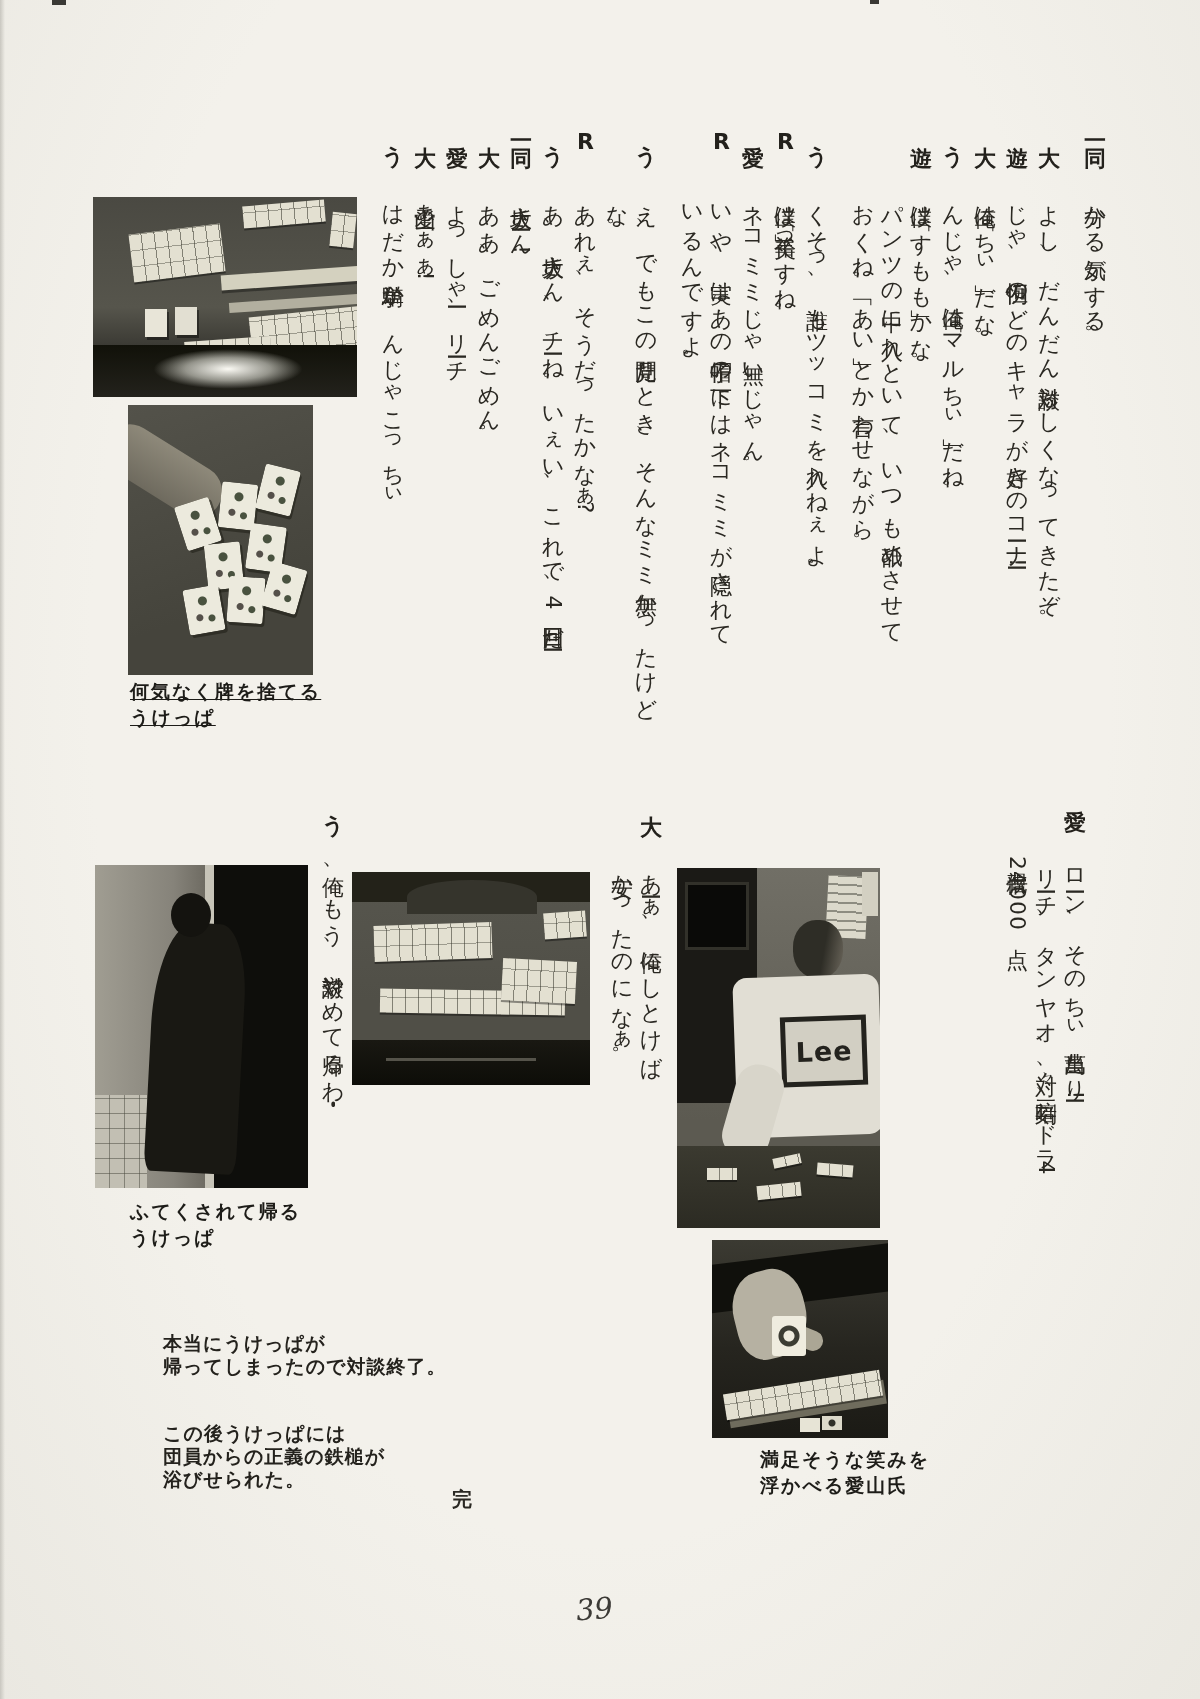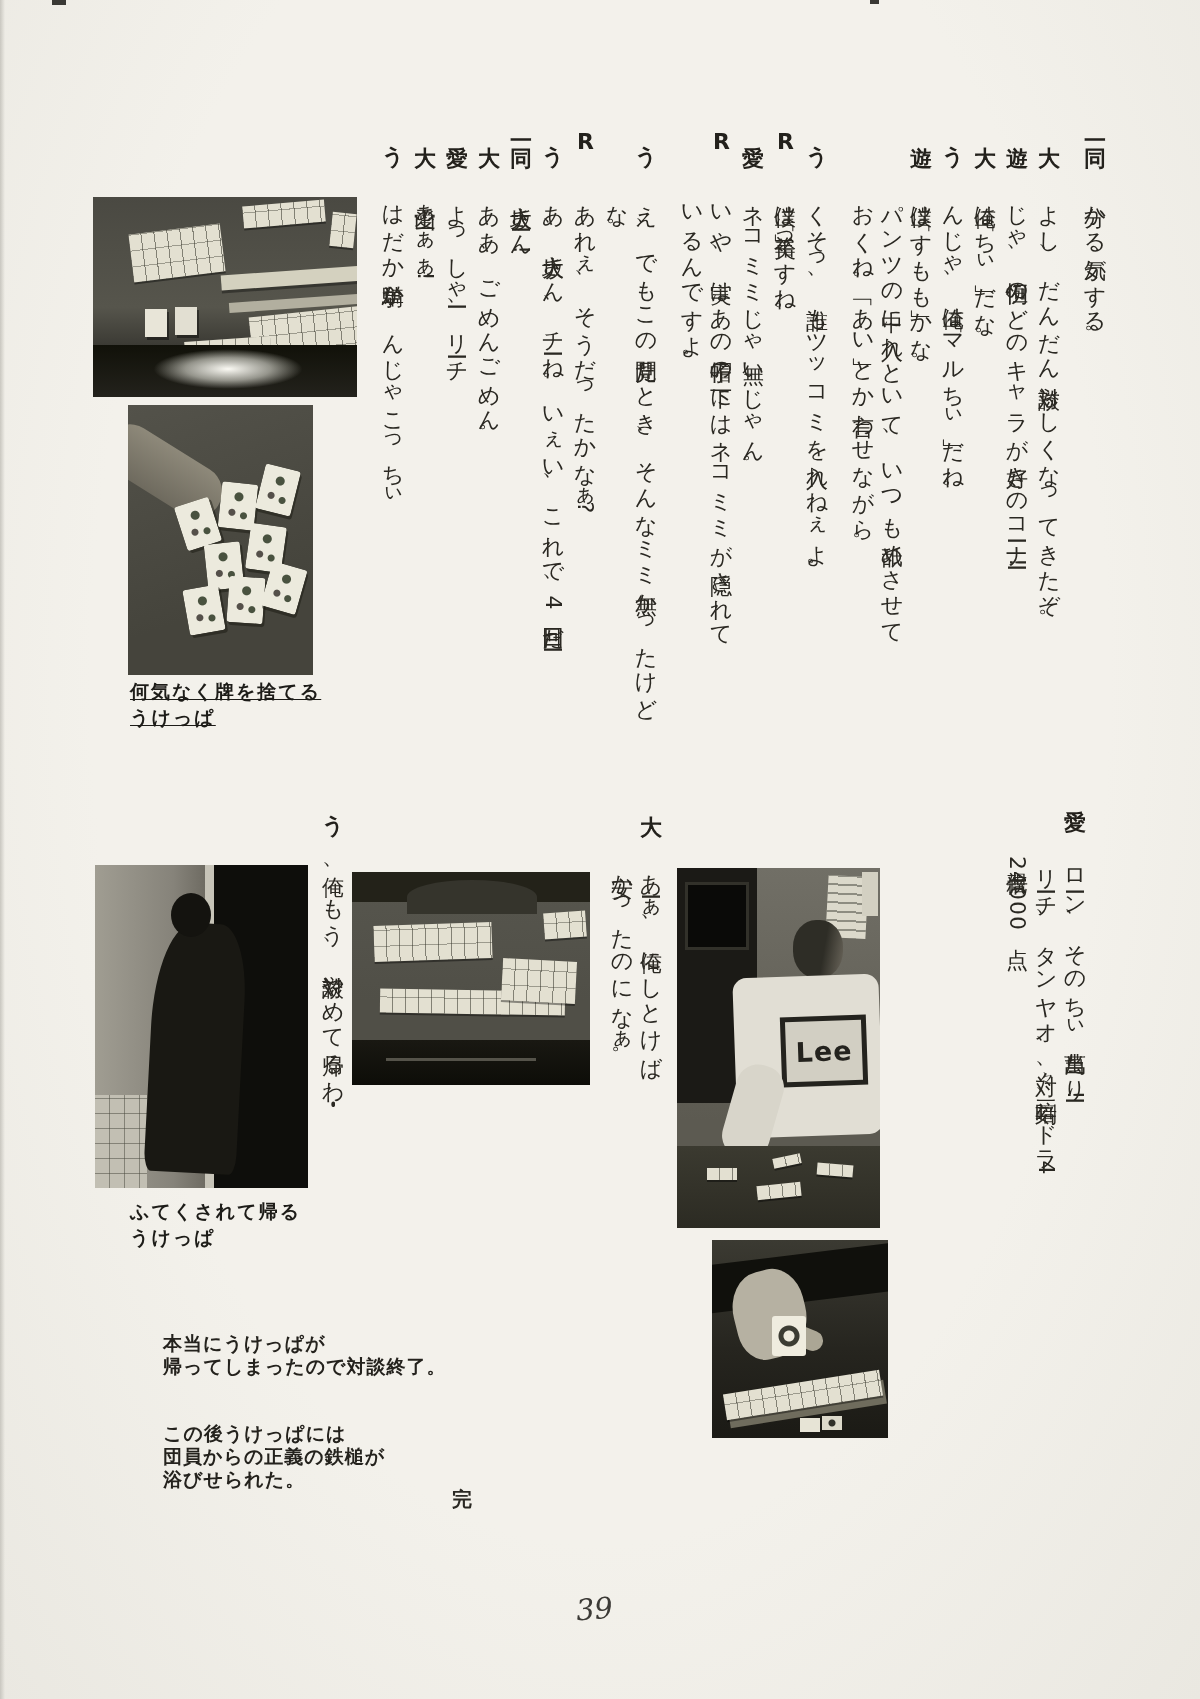--- a/index.html
+++ b/index.html
@@ -290,20 +290,22 @@
     <div class="p6-rowshadow"></div>
     <div class="tiles p6-row"></div>
     <div class="p6-b1"></div>
     <div class="p6-b2"></div>
   </div>
 
   <div class="caption" style="left:130px;top:678px;text-decoration:underline;">何気なく牌を捨てる
 うけっぱ</div>
   <div class="caption" style="left:130px;top:1198px;">ふてくされて帰る
 うけっぱ</div>
+  <div class="caption" style="left:760px;top:1446px;">満足そうな笑みを
+浮かべる愛山氏</div>
 
   <div class="note" style="left:163px;top:1422px;">この後うけっぱには
 団員からの正義の鉄槌が
 浴びせられた。</div>
   <div class="note" style="left:163px;top:1332px;">本当にうけっぱが
 帰ってしまったので対談終了。</div>
   <div class="end-mark">完</div>
   <div class="page-number">39</div>
 </div>
 

